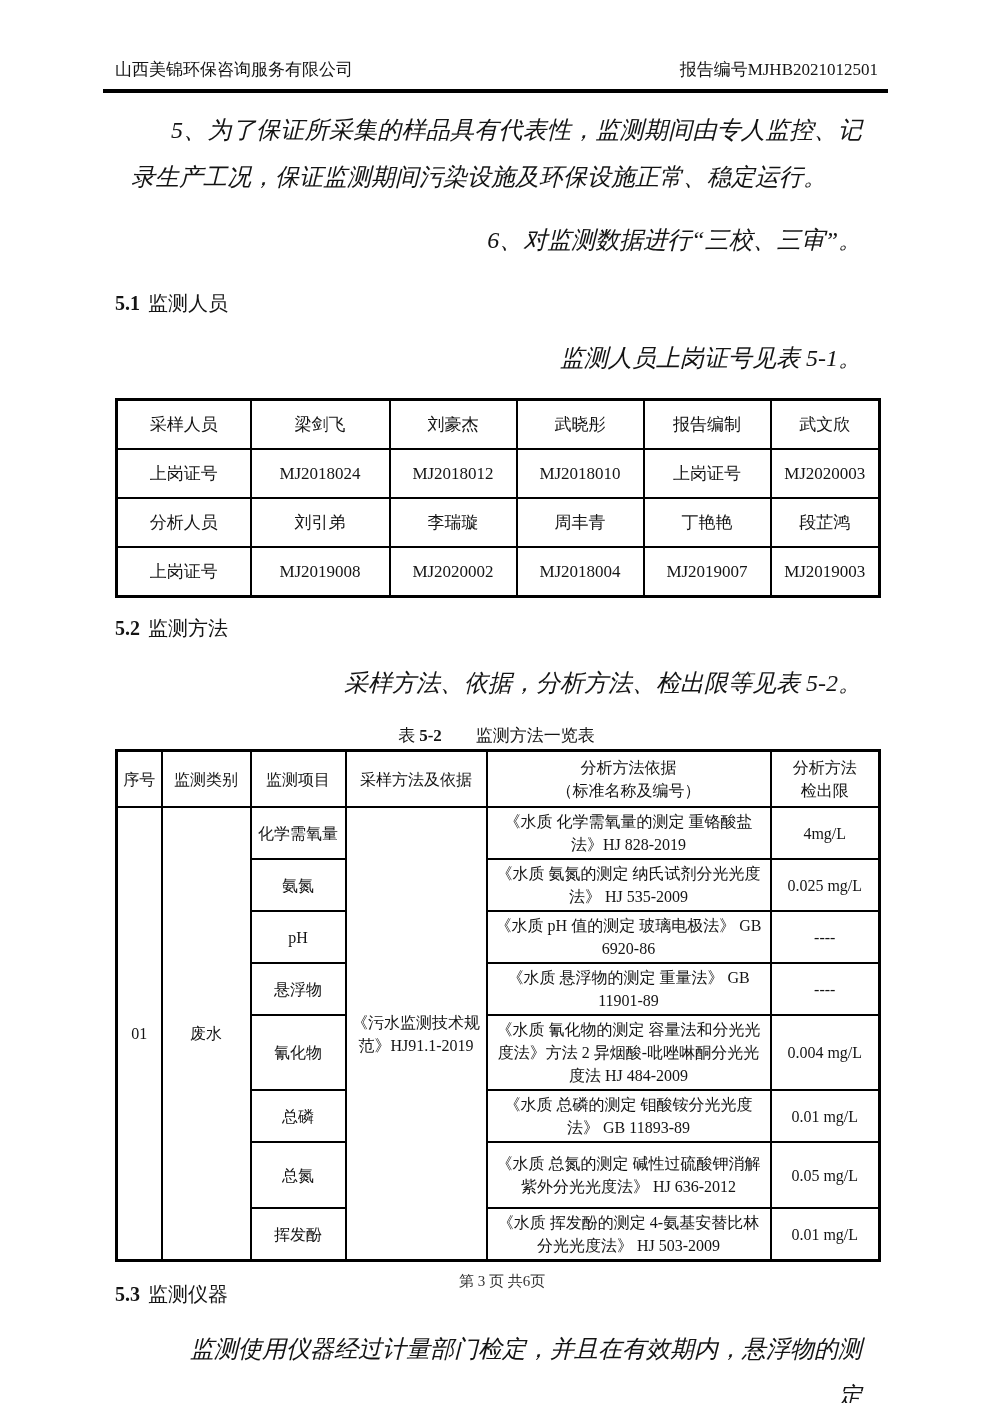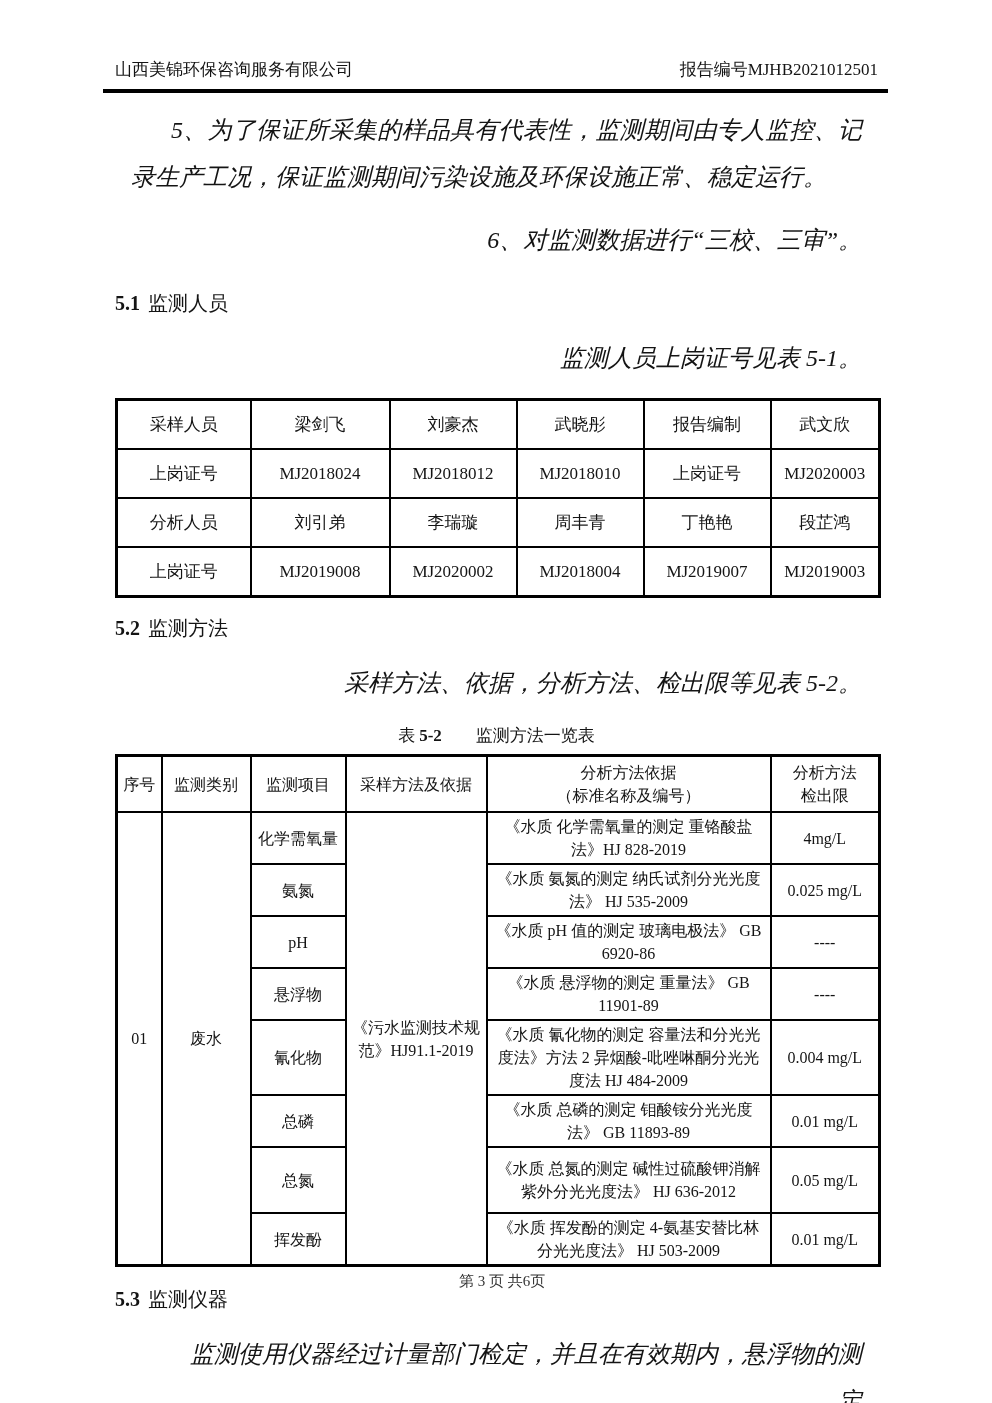--- a/index.html
+++ b/index.html
@@ -36,21 +36,21 @@
   }
   .sec-num { font-weight:bold; margin-right:8px; }
   
   .table-caption {
     text-align:center; font-size:17px; line-height:26px; margin-top:3px;
   }
   .cap-num { font-weight:bold; margin-left:4px; margin-right:34px; }
   
   table {
     border-collapse:collapse; width:100%; table-layout:fixed;
-    border:3px solid #000; margin-top:5px;padding-left:42px;
+    border:3px solid #000; padding-left:42px;
   }
   td, th {
     border:2px solid #000; text-align:center; vertical-align:middle;
     font-weight:normal; padding:2px 4px; overflow:hidden;
   }
   .t1 td { font-size:17px; height:43px; }
   .t2 td, .t2 th { font-size:16px; line-height:23px; }
   .t2 th { height:50px; }
   .hdr-2line span { display:block; }
   .row-cod  td { height:46px; }

